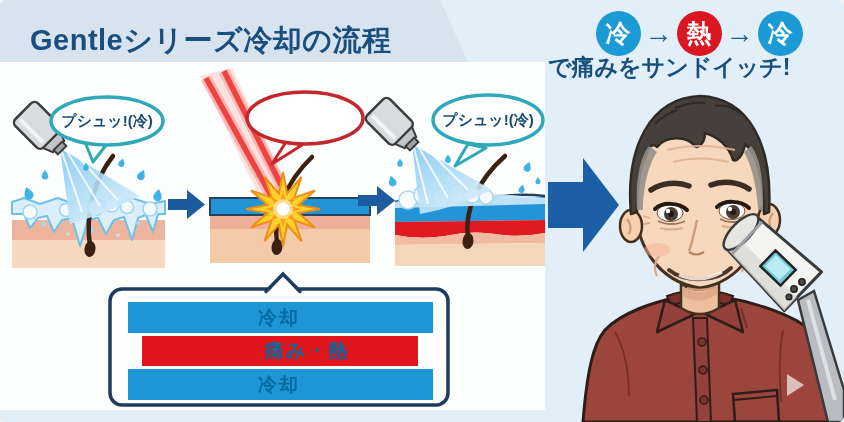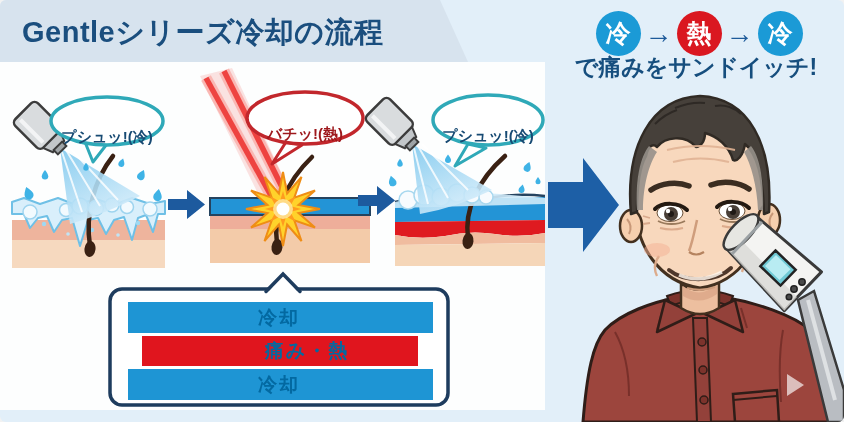--- a/index.html
+++ b/index.html
@@ -7,33 +7,33 @@
     position:relative;width:844px;height:422px;overflow:hidden;
     background:#e2eff9;border-radius:6px;
     font-family:"Liberation Sans","DejaVu Sans",sans-serif;
   }
   .banner{
     position:absolute;left:0;top:0;width:470px;height:62px;
     background:#d7e3ee;
     clip-path:polygon(0 0,440px 0,468px 100%,0 100%);
   }
   .banner h1{
-    margin:0;padding:13px 0 0 22px;
+    margin:8px;padding:13px 0 0 22px;
     font-size:29px;font-weight:800;letter-spacing:.5px;color:#1a4e7e;
   }
   .panel-white{
     position:absolute;left:0;top:62px;width:545px;height:348px;background:#fdfefe;
   }
   svg{position:absolute;display:block;}
   .svg-left{left:0;top:62px;}
   .svg-right{left:545px;top:0;}
   .bubble-label{
     position:absolute;width:120px;height:24px;
     display:flex;align-items:center;justify-content:center;
-    font-size:15px;font-weight:800;white-space:nowrap;margin-top:16px;
+    font-size:15px;font-weight:800;white-space:nowrap;
   }
   .bubble-cool{color:#174a73;}
   .bubble-heat{color:#9e181c;}
   .bar-label{
     position:absolute;left:110px;width:338px;
     display:flex;align-items:center;justify-content:center;
     color:#0369a1;font-size:19px;font-weight:800;letter-spacing:2px;
   }
   .seq{
     position:absolute;left:592px;top:10px;width:214px;height:46px;
@@ -44,21 +44,21 @@
     display:flex;align-items:center;justify-content:center;
     color:#fff;font-size:25px;font-weight:800;flex:0 0 auto;
   }
   .circ.blue{background:#1b9ad6;}
   .circ.red{background:#da1720;}
   .seq-arrow{
     color:#1d5a9a;font-size:28px;font-weight:900;line-height:45px;padding:0 1px;
   }
   .tagline{
     position:absolute;left:548px;top:52px;width:296px;
-    text-align:center;font-size:23px;font-weight:800;color:#164e7e;white-space:nowrap;
+    text-align:left;font-size:23px;font-weight:800;color:#164e7e;white-space:nowrap;
   }
 </style>
 </head>
 <body>
 
 <div class="stage">
 
   <div class="banner">
     <h1>Gentleシリーズ冷却の流程</h1>
   </div>
@@ -199,21 +199,20 @@
       <rect x="110" y="227" width="338" height="116" rx="12" fill="#ffffff" stroke="#1e3c5e" stroke-width="3.5"></rect>
       <polygon points="268,230 283,213 298,230" fill="#ffffff"></polygon>
       <path d="M266,229.5 L283,212 L300,229.5" fill="none" stroke="#1e3c5e" stroke-width="3.5" stroke-linecap="round"></path>
       <rect x="128" y="240" width="305" height="31" fill="#1e95d4"></rect>
       <rect x="142" y="274" width="276" height="30" fill="#e0151e"></rect>
       <rect x="128" y="307" width="305" height="31" fill="#1e95d4"></rect>
     </g>
   </svg>
 
   <div class="bubble-label bubble-cool" style="left:47px;top:109px;">プシュッ!(冷)</div>
-  <div class="bubble-label bubble-heat" style="left:245px;top:106px;">バチッ!(熱)</div>
   <div class="bubble-label bubble-cool" style="left:428px;top:108px;">プシュッ!(冷)</div>
 
   <div class="bar-label" style="top:302px;height:31px;">冷却</div>
   <div class="bar-label" style="top:336px;height:30px;margin-left:28px;">痛み・熱</div>
   <div class="bar-label" style="top:369px;height:31px;">冷却</div>
 
   <div class="seq">
     <span class="circ blue">冷</span>
     <span class="seq-arrow">→</span>
     <span class="circ red">熱</span>

